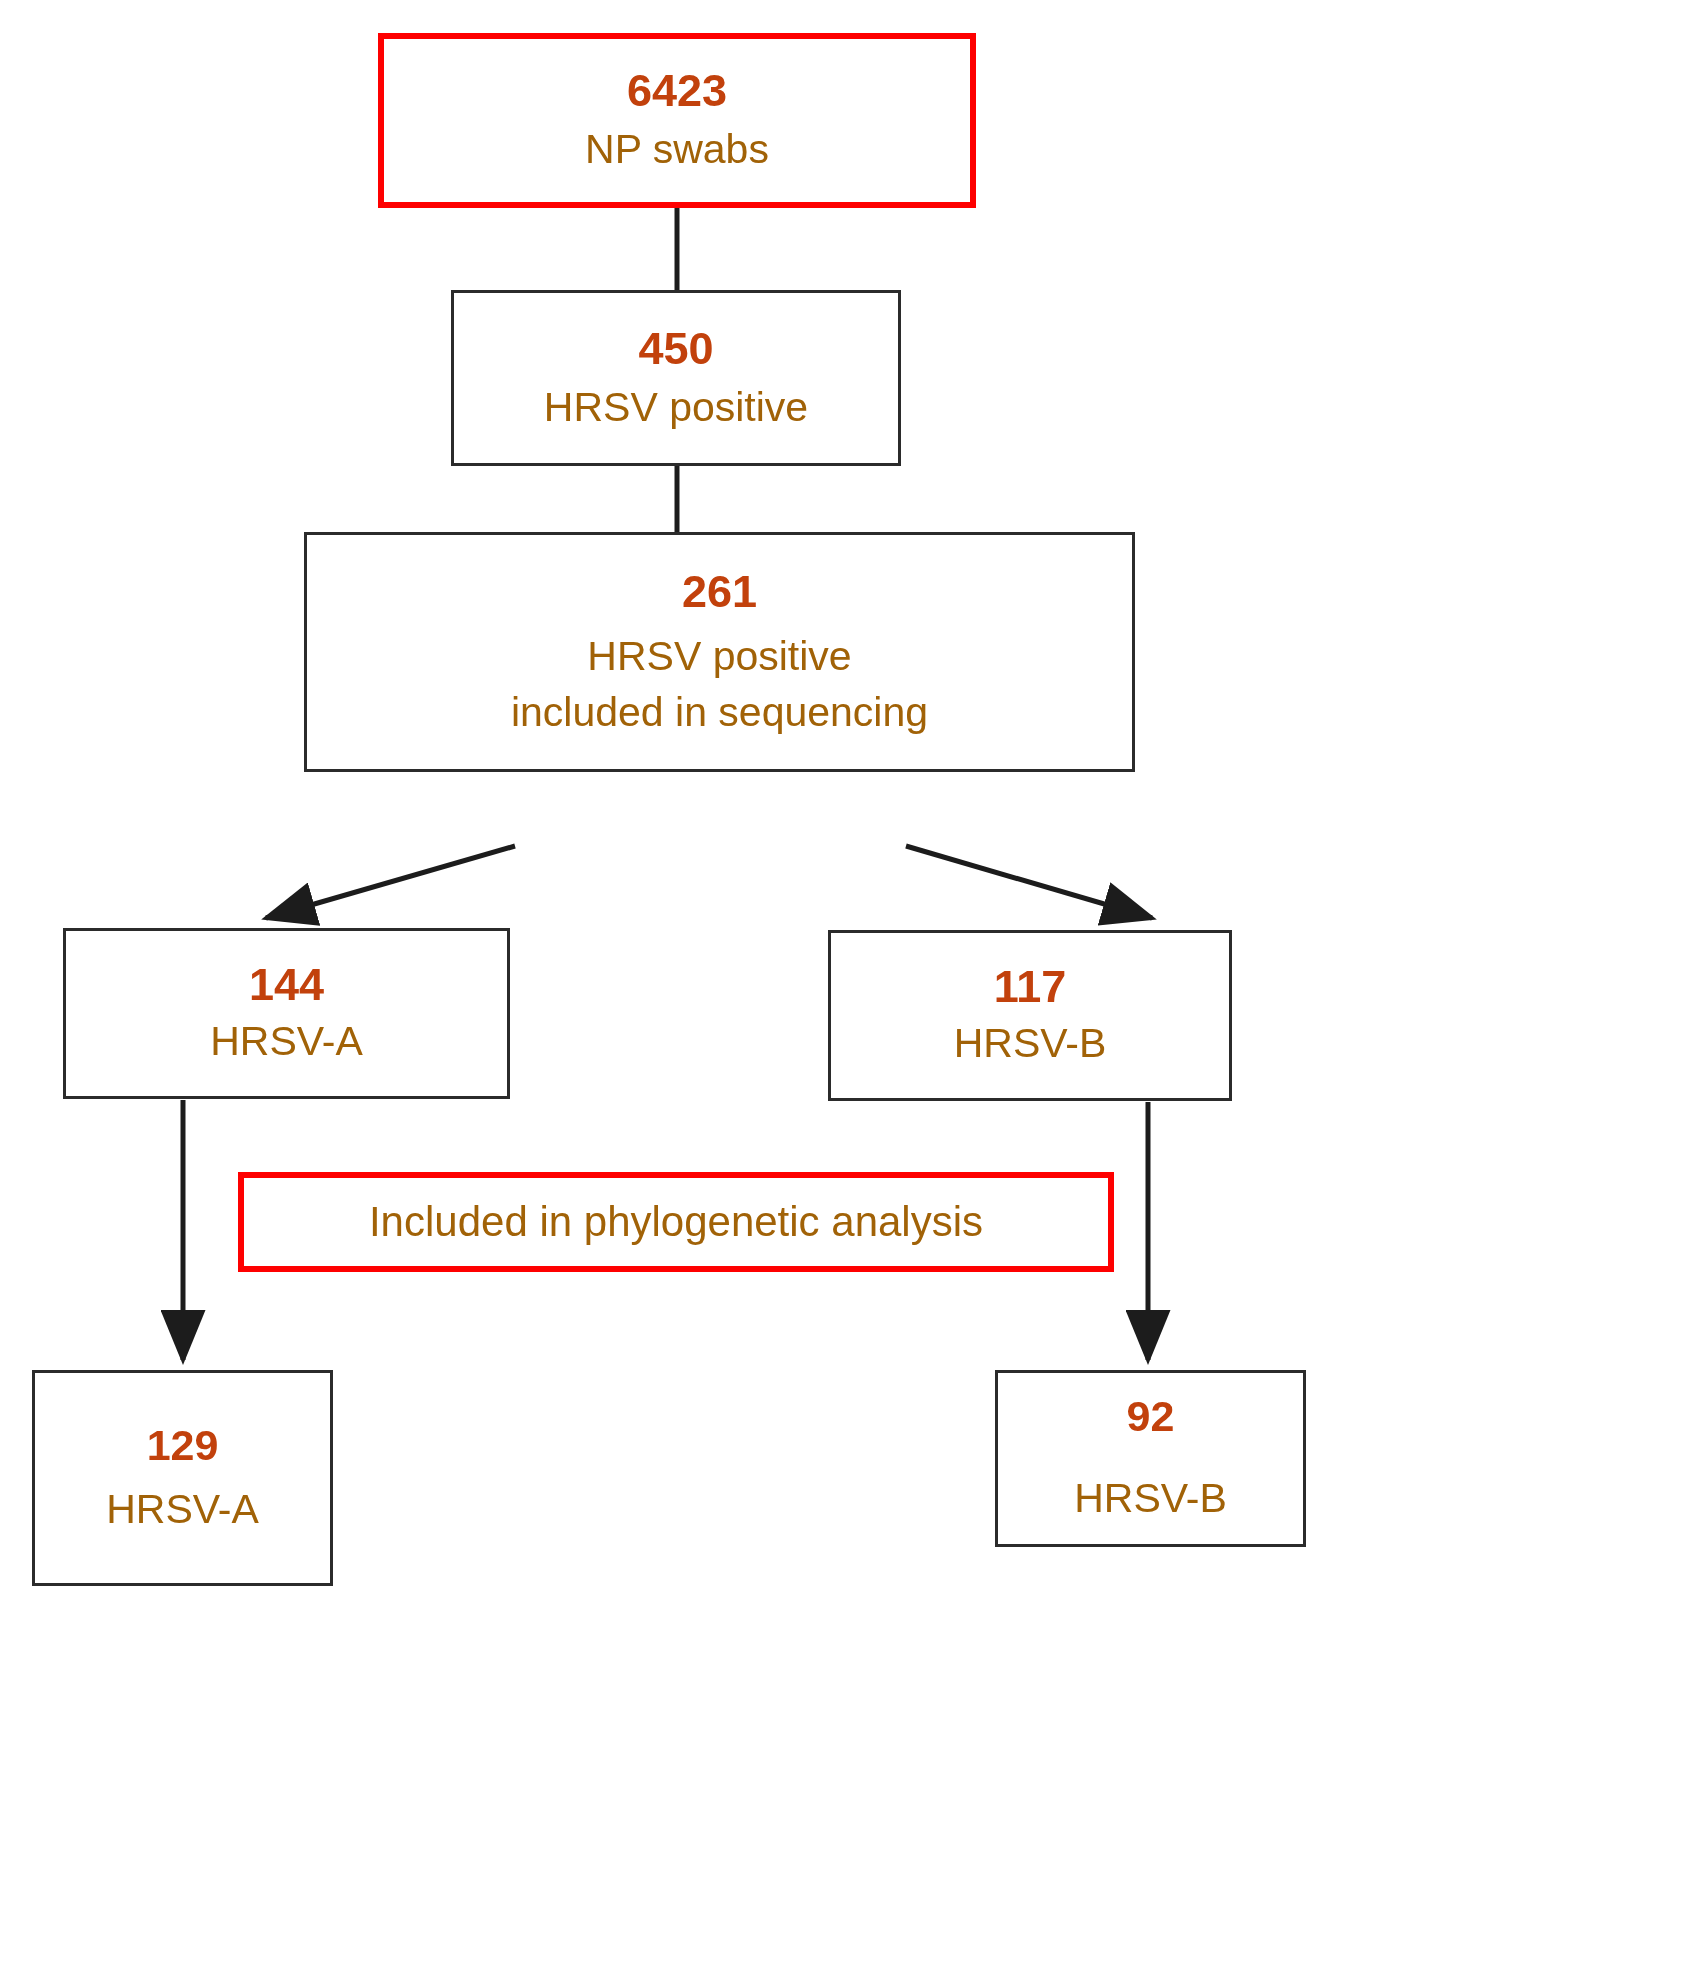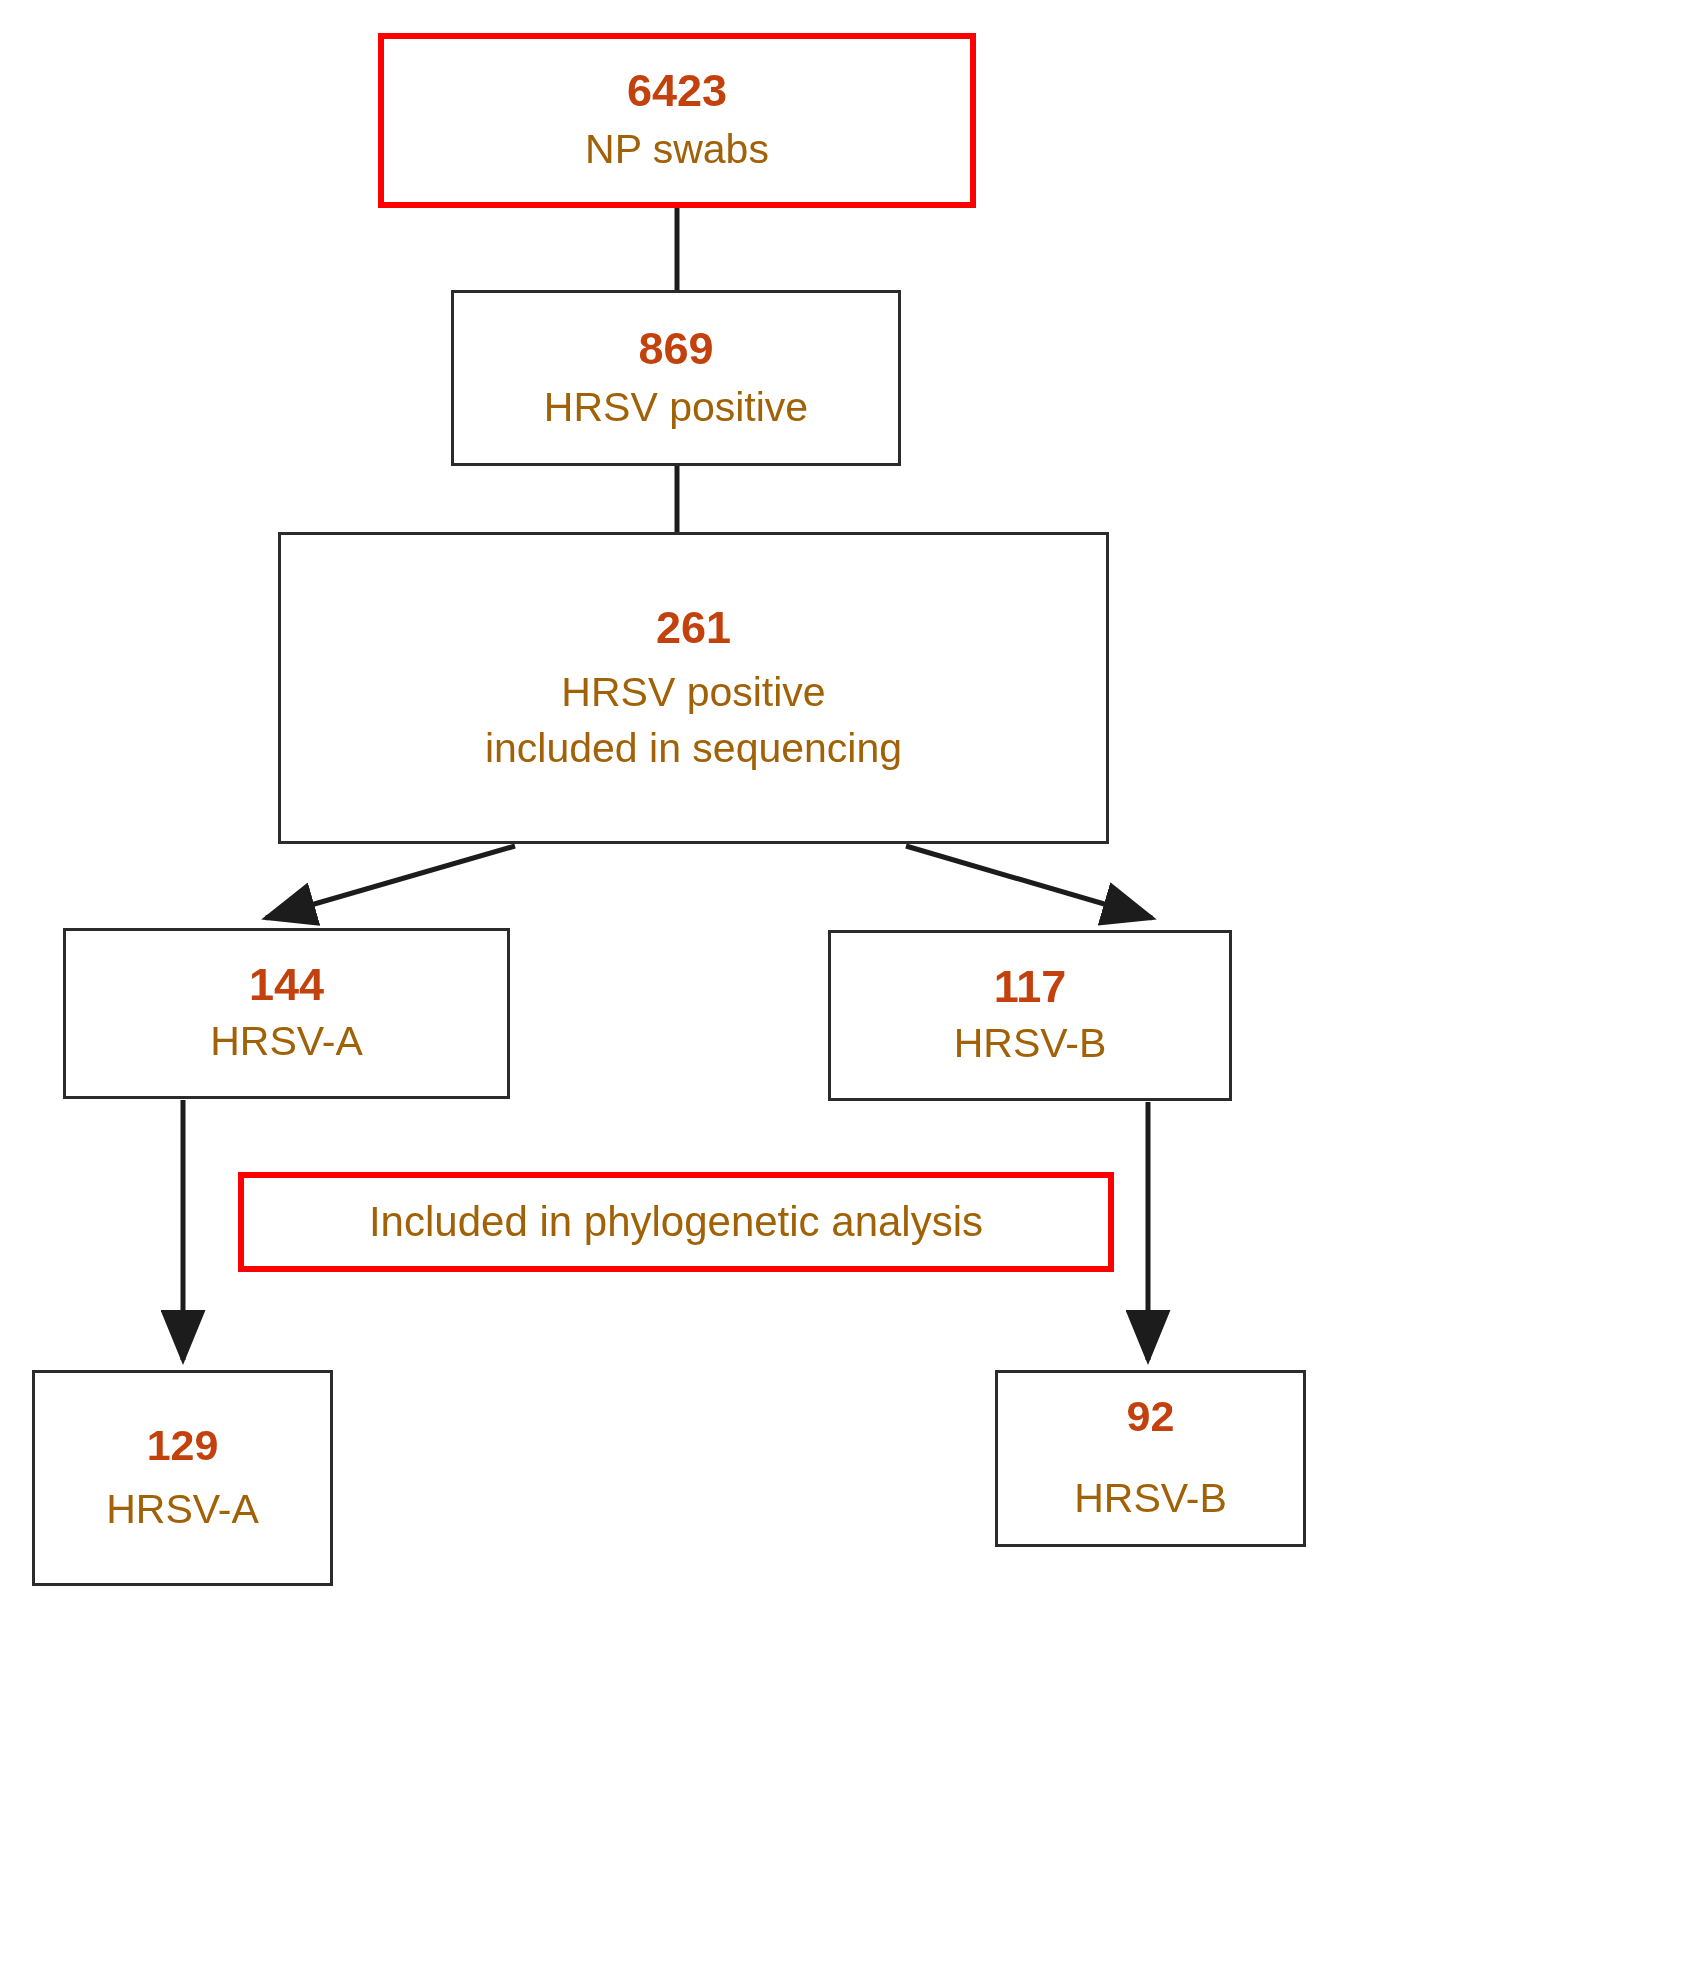--- a/index.html
+++ b/index.html
@@ -52,21 +52,21 @@
 
   
   #node-np-swabs      { left: 378px;  top: 33px;   width: 598px; height: 175px;  }
   #node-np-swabs .count { font-size: 45px; margin-bottom: 6px; }
   #node-np-swabs .label { font-size: 41px; }
 
   #node-hrsv-positive { left: 451px;  top: 290px;  width: 450px; height: 176px;  }
   #node-hrsv-positive .count { font-size: 45px; margin-bottom: 6px; }
   #node-hrsv-positive .label { font-size: 41px; }
 
-  #node-sequencing    { left: 278px;  top: 532px;  width: 831px; height: 312px;  }
+  #node-sequencing    { left: 304px;  top: 532px;  width: 831px; height: 240px;  }
   #node-sequencing .count { font-size: 45px; margin-bottom: 10px; }
   #node-sequencing .label { font-size: 41px; margin-top: 2px; }
 
   #node-hrsv-a-144    { left: 63px;   top: 928px;  width: 447px; height: 171px;  }
   #node-hrsv-a-144 .count { font-size: 45px; margin-bottom: 4px; }
   #node-hrsv-a-144 .label { font-size: 41px; }
 
   #node-hrsv-b-117    { left: 828px;  top: 930px;  width: 404px; height: 171px;  }
   #node-hrsv-b-117 .count { font-size: 45px; margin-bottom: 4px; }
   #node-hrsv-b-117 .label { font-size: 41px; }
@@ -106,21 +106,21 @@
 
     <line x1="1148" y1="1102" x2="1148" y2="1360" stroke="#1c1c1c" stroke-width="5" marker-end="url(#arrowhead)"></line>
   </svg>
 
   <div class="node red" id="node-np-swabs">
     <div class="count">6423</div>
     <div class="label">NP swabs</div>
   </div>
 
   <div class="node black" id="node-hrsv-positive">
-    <div class="count">869</div>
+    <div class="count">450</div>
     <div class="label">HRSV positive</div>
   </div>
 
   <div class="node black" id="node-sequencing">
     <div class="count">261</div>
     <div class="label">HRSV positive</div>
     <div class="label">included in sequencing</div>
   </div>
 
   <div class="node black" id="node-hrsv-a-144">

